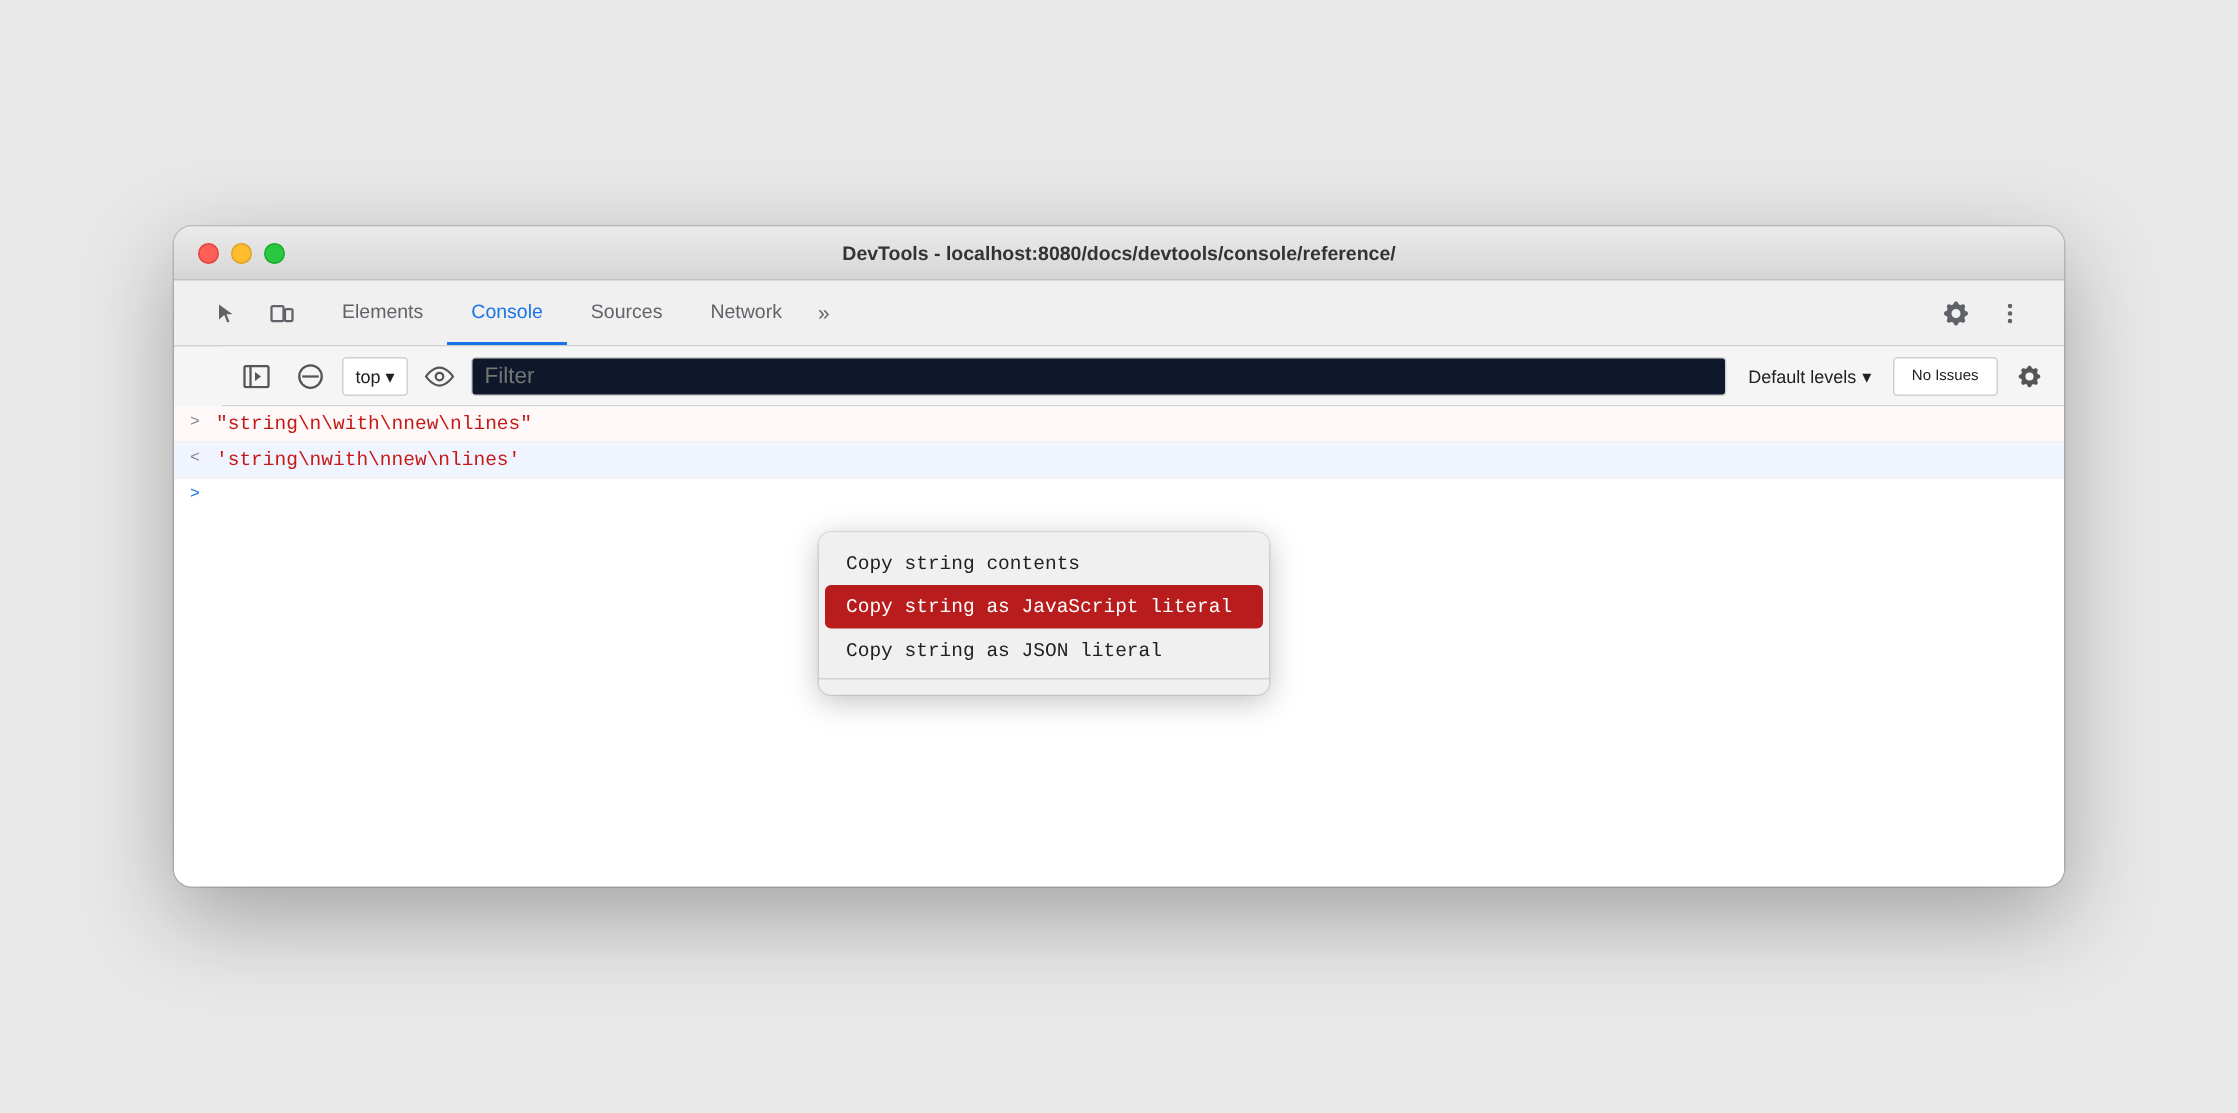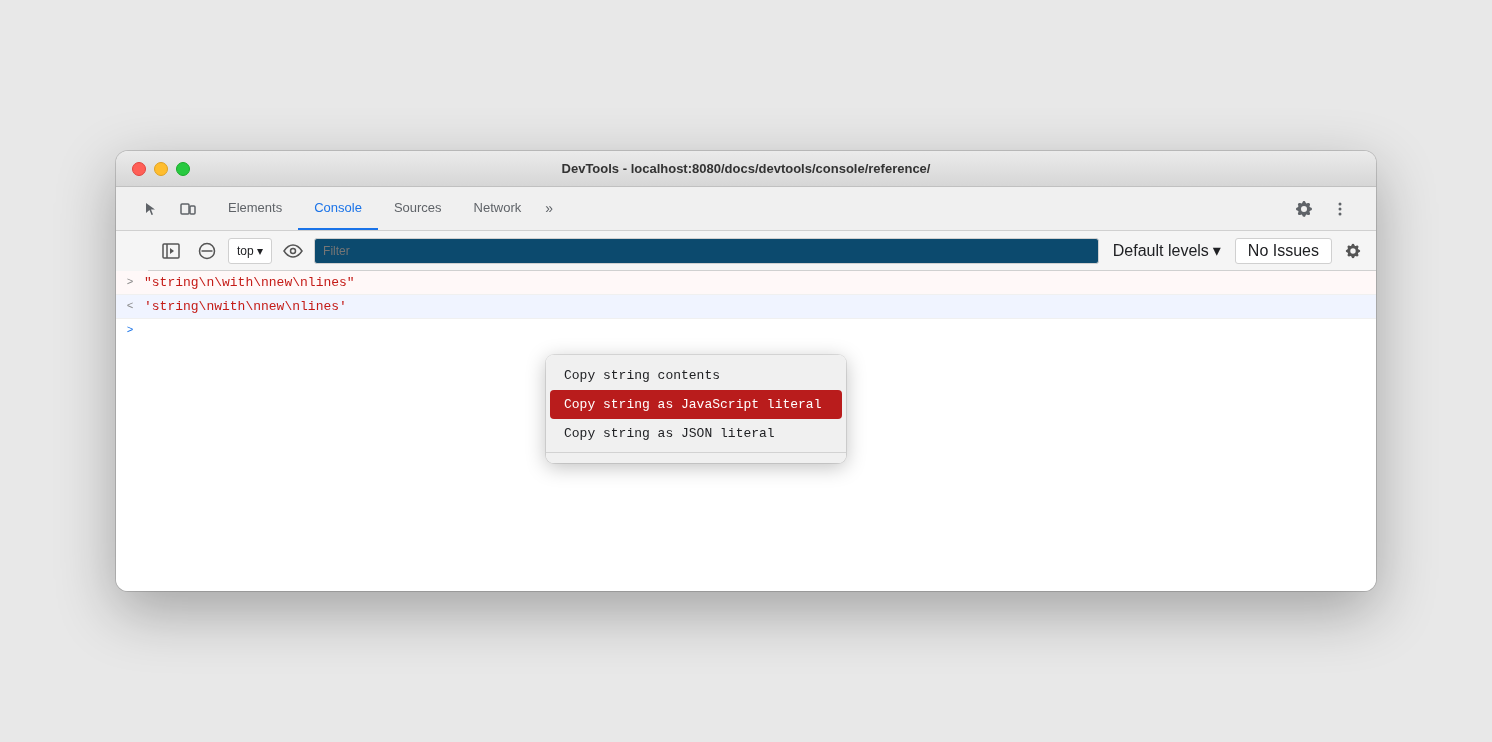--- a/index.html
+++ b/index.html
@@ -170,43 +170,43 @@
       cursor: pointer;
       height: 26px;
     }
 
     .filter-input {
       flex: 1;
       height: 26px;
       border: 1px solid #d0d0d0;
       border-radius: 3px;
       padding: 0 8px;
-      font-size: 12px;
-      background: #0c4a6e;
+      font-size: 15px;
+      background: #0f172a;
       outline: none;
       color: #aaa;
     }
 
     .levels-selector {
       display: flex;
       align-items: center;
       gap: 4px;
       padding: 3px 8px;
-      font-size: 16px;
+      font-size: 12px;
       color: #202124;
       cursor: pointer;
       height: 26px;
     }
 
     .no-issues-btn {
       padding: 3px 12px;
       border: 1px solid #d0d0d0;
       border-radius: 3px;
       background: white;
-      font-size: 16px;
+      font-size: 10px;
       color: #202124;
       cursor: pointer;
       height: 26px;
       display: flex;
       align-items: center;
     }
 
     
     .console-content {
       background: white;

